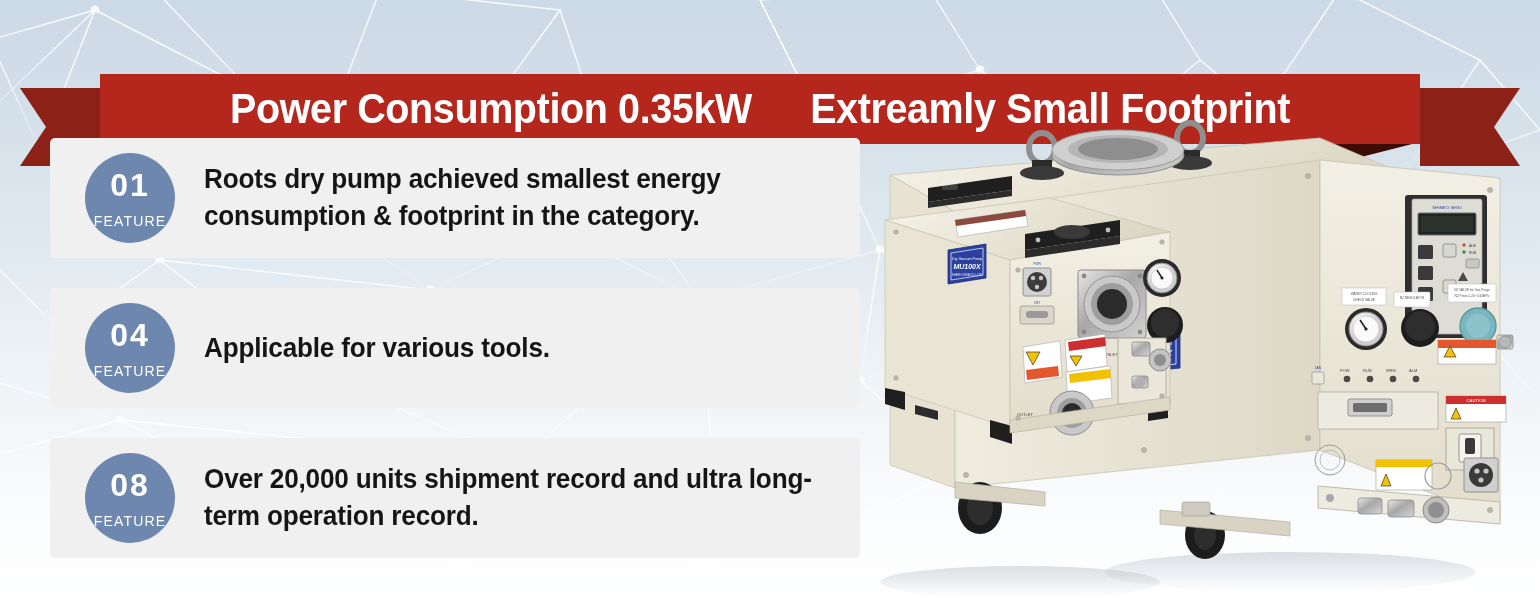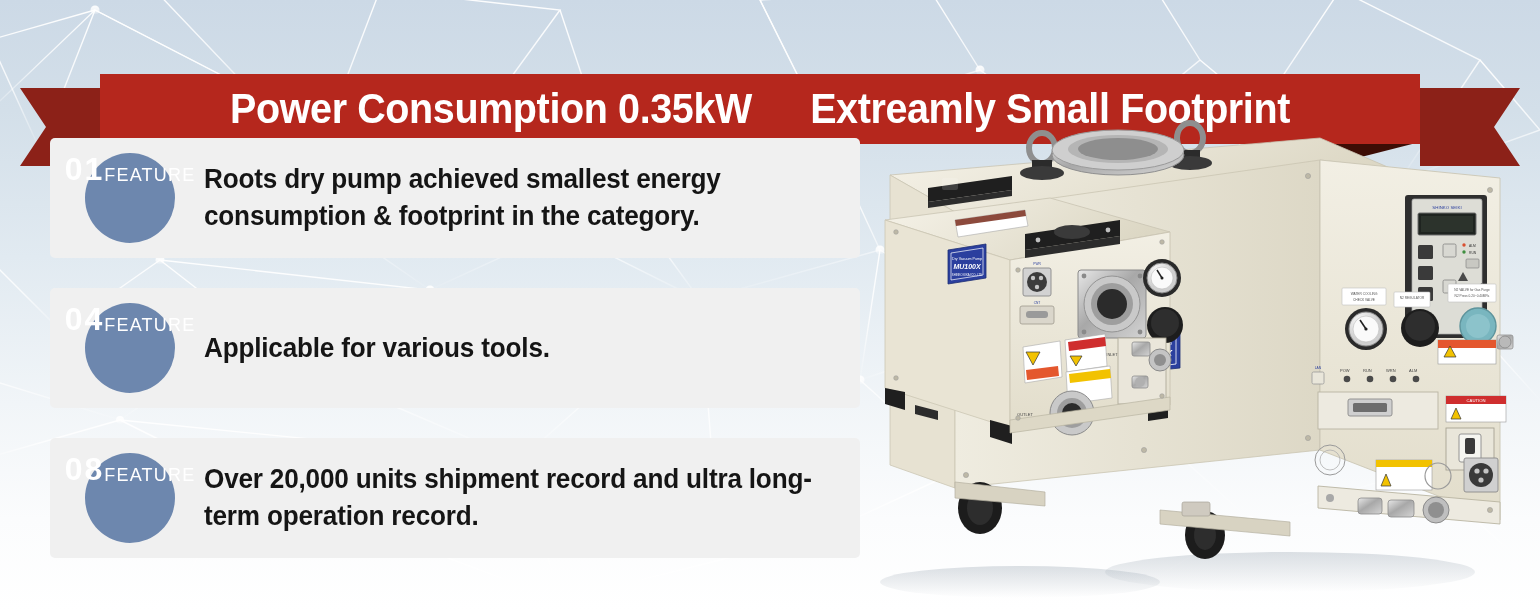--- a/index.html
+++ b/index.html
@@ -36,24 +36,24 @@
 
   
   .cards{position:absolute;left:50px;top:138px;width:810px;}
   .card{
     position:relative;background:#f0f0f0;border-radius:5px;
     height:120px;margin-bottom:30px;display:flex;align-items:center;
   }
   .badge{
     flex:0 0 auto;width:90px;height:90px;margin-left:35px;border-radius:50%;
     background:#6d87ae;color:#ffffff;
-    display:flex;flex-direction:row;align-items:flex-start;justify-content:center;
+    display:flex;flex-direction:column;align-items:center;justify-content:center;
   }
   .badge-num{font-size:32px;font-weight:bold;letter-spacing:2px;line-height:1;}
-  .badge-label{font-size:18px;letter-spacing:1.2px;line-height:1;margin-top:13px;}
+  .badge-label{font-size:14px;letter-spacing:1.2px;line-height:1;margin-top:13px;}
   .card-text{
     margin-left:29px;margin-right:16px;color:#151515;
     font-size:27.5px;font-weight:bold;line-height:1.33;letter-spacing:-0.2px;
     transform:scaleX(0.95);transform-origin:left center;
   }
 
   
   .products{position:absolute;left:860px;top:120px;width:680px;height:491px;}
 </style>
 </head>

